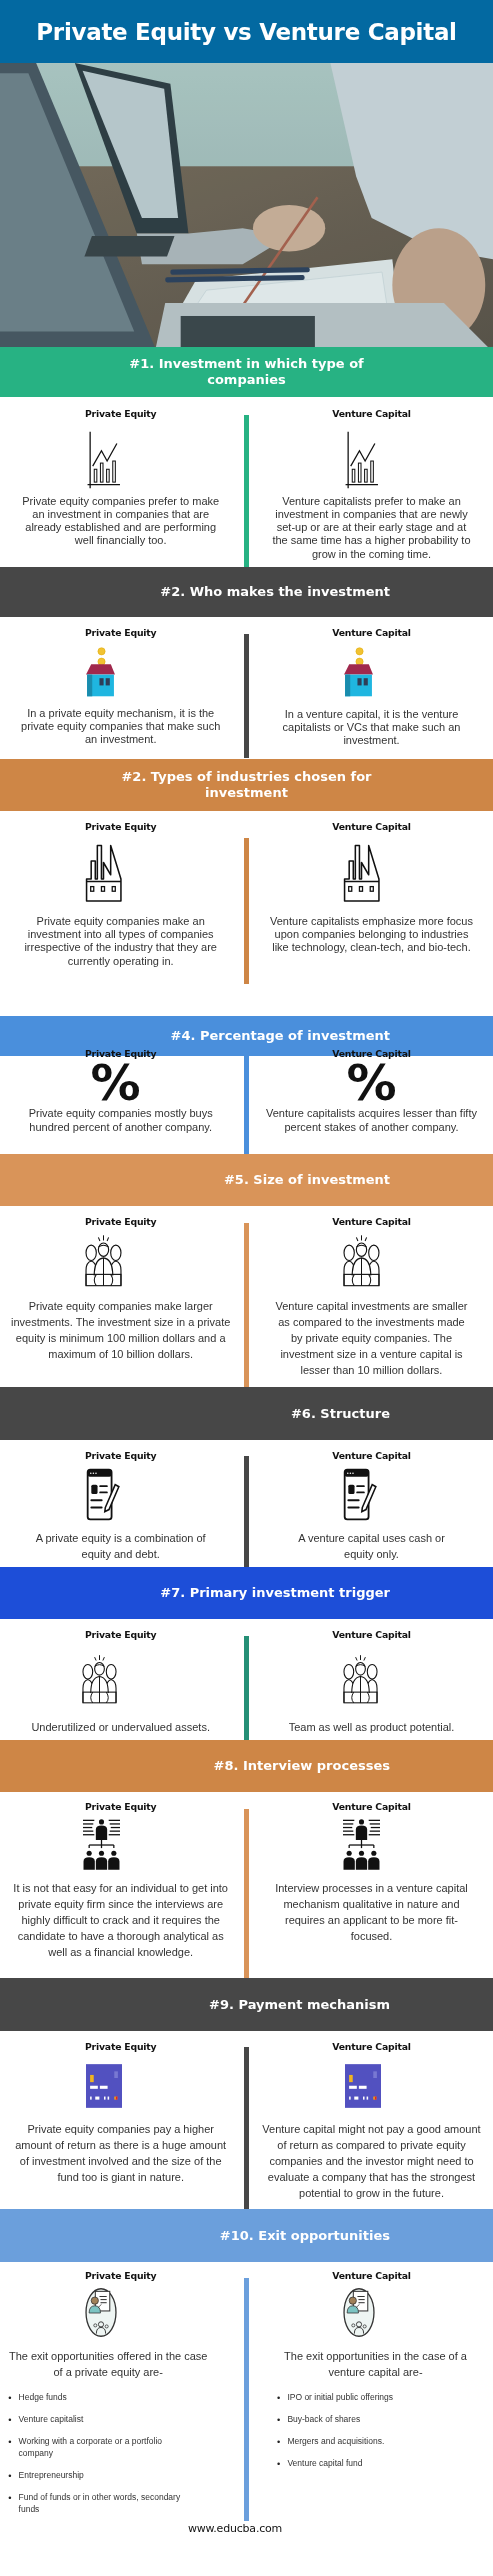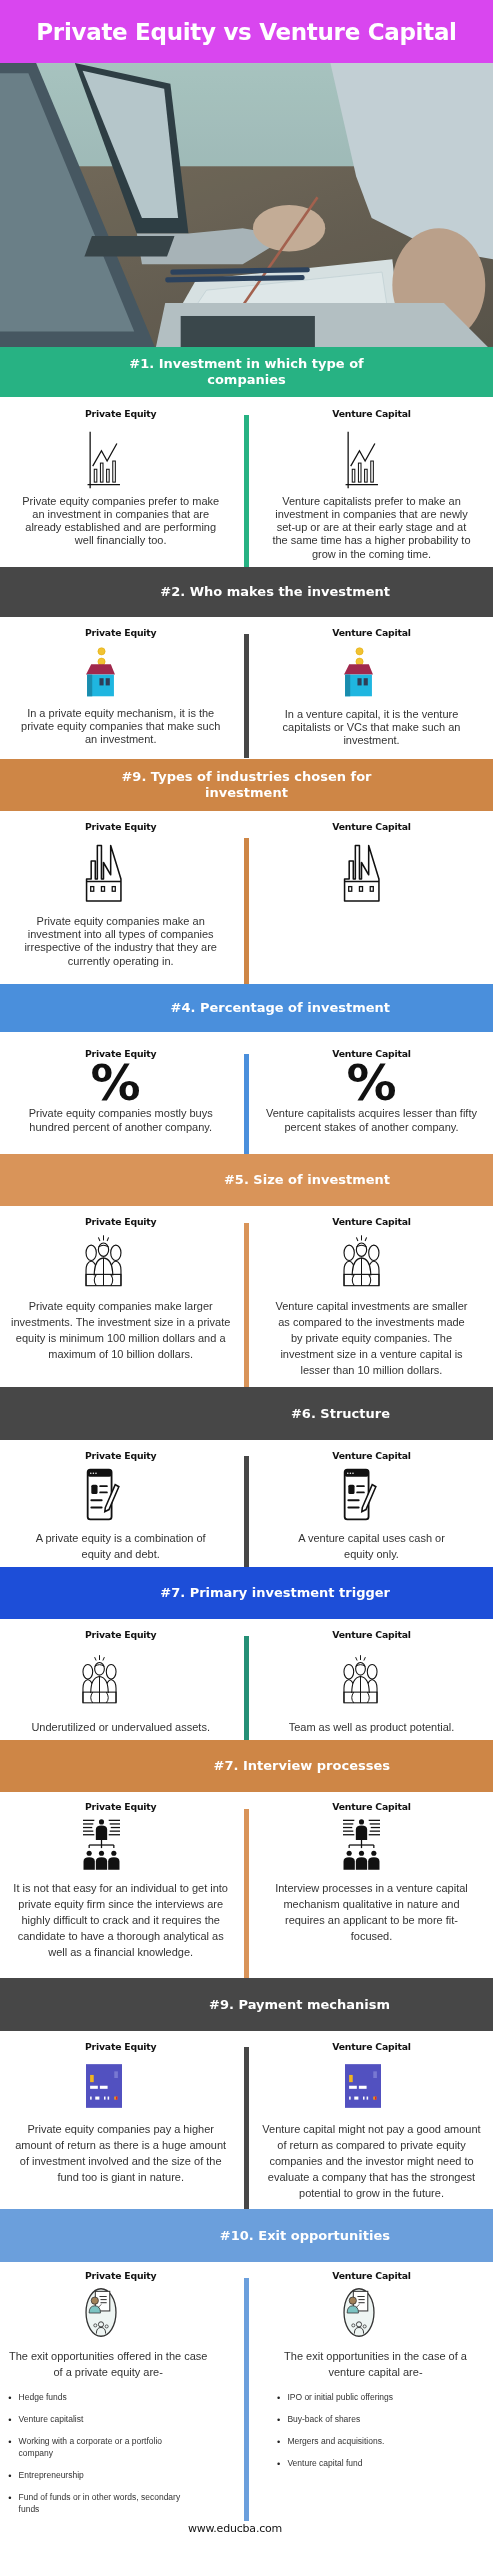--- a/index.html
+++ b/index.html
@@ -29,21 +29,21 @@
   ul.bullets li { position: relative; padding-left: 11.4px; font-size: 8.5px; line-height: 1.4; color: #333; margin-top: 10.3px; }
   ul.bullets li::before { content: "\2022"; position: absolute; left: 1px; top: 0; font-size: 9.3px; color: #222; }
 
   .footer { position: absolute; left: 0; top: 2522px; width: 470px; text-align: center; font-family: "DejaVu Sans", sans-serif; font-size: 11px; color: #111; letter-spacing: -0.2px; }
 </style>
 </head>
 <body>
 
 <div class="page">
 
-  <div class="title-band" style="background:#d946ef;">
+  <div class="title-band" style="background:#0369a1;">
     <h1>Private Equity vs Venture Capital</h1>
   </div>
 
   <div class="hero">
     <svg width="493" height="284" viewBox="0 0 955 550">
       <defs>
         <linearGradient id="wall" x1="0" y1="0" x2="0" y2="1">
           <stop offset="0" stop-color="#b9cfcb"></stop>
             <stop offset="1" stop-color="#9fb6b3"></stop>
         </linearGradient>
@@ -140,21 +140,21 @@
         <rect x="4" y="55" width="52" height="42" fill="#1fb6e0"></rect>
         <rect x="4" y="55" width="10" height="42" fill="#1a8cad"></rect>
         <rect x="28" y="62" width="8" height="14" fill="#2e3e58"></rect>
         <rect x="40" y="62" width="8" height="14" fill="#2e3e58"></rect>
       </svg>
       <p class="col-text" style="padding:0 23px;">In a venture capital, it is the venture capitalists or VCs that make such an investment.</p>
     </div>
   </div>
 
   <div class="sec-header" style="top:759px;height:52px;background:#CE8646;">
-    <h2>#9. Types of industries chosen for investment</h2>
+    <h2>#2. Types of industries chosen for investment</h2>
   </div>
   <div class="sec-body" style="top:811px;height:174px;">
     <div class="divider" style="top:27px;height:146px;background:#CE8646;"></div>
     <div class="col left">
       <div class="col-title" style="margin-top:10.3px;">Private Equity</div>
       <svg class="col-icon" width="37" height="59" viewBox="0 0 72 115" style="margin-top:10.3px;margin-bottom:13.4px;margin-left:78px;">
         <path d="M3,113 V70 H12 V35 H20 V70 H24 V5 H32 V70 H36 V38 L50,62 V5 L70,70 V113 Z" fill="none" stroke="#111" stroke-width="3" stroke-linejoin="round"></path>
         <line x1="3" y1="75" x2="70" y2="75" stroke="#111" stroke-width="3"></line>
         <rect x="11" y="85" width="6" height="9" fill="none" stroke="#111" stroke-width="2.5"></rect>
         <rect x="32" y="85" width="6" height="9" fill="none" stroke="#111" stroke-width="2.5"></rect>
@@ -164,24 +164,25 @@
     </div>
     <div class="col right">
       <div class="col-title" style="margin-top:10.3px;">Venture Capital</div>
       <svg class="col-icon" width="37" height="59" viewBox="0 0 72 115" style="margin-top:10.3px;margin-bottom:13.4px;margin-left:85px;">
         <path d="M3,113 V70 H12 V35 H20 V70 H24 V5 H32 V70 H36 V38 L50,62 V5 L70,70 V113 Z" fill="none" stroke="#111" stroke-width="3" stroke-linejoin="round"></path>
         <line x1="3" y1="75" x2="70" y2="75" stroke="#111" stroke-width="3"></line>
         <rect x="11" y="85" width="6" height="9" fill="none" stroke="#111" stroke-width="2.5"></rect>
         <rect x="32" y="85" width="6" height="9" fill="none" stroke="#111" stroke-width="2.5"></rect>
         <rect x="53" y="85" width="6" height="9" fill="none" stroke="#111" stroke-width="2.5"></rect>
       </svg>
-    </div>
-  </div>
-
-  <div class="sec-header" style="top:984px;height:48px;background:#4A8FDC;">
+      <p class="col-text" style="padding:0 7.8px;">Venture capitalists emphasize more focus upon companies belonging to industries like technology, clean-tech, and bio-tech.</p>
+    </div>
+  </div>
+
+  <div class="sec-header" style="top:1016px;height:40px;background:#4A8FDC;">
     <h2>#4. Percentage of investment</h2>
   </div>
   <div class="sec-body" style="top:1037px;height:117px;">
     <div class="divider" style="top:16.5px;height:101px;background:#4A8FDC;"></div>
     <div class="col left">
       <div class="col-title" style="margin-top:11.4px;">Private Equity</div>
       <div style="font-family:'DejaVu Sans',sans-serif;font-weight:bold;font-size:50px;line-height:48px;color:#111;margin-left:-10.3px;">%</div>
       <p class="col-text" style="padding:0 13px;">Private equity companies mostly buys hundred percent of another company.</p>
     </div>
     <div class="col right">
@@ -320,21 +321,21 @@
         <line x1="36" y1="46" x2="36" y2="100" stroke="#111" stroke-width="2"></line>
         <rect x="2" y="78" width="68" height="22" fill="none" stroke="#111" stroke-width="2.2"></rect>
         <path d="M22,78 Q14,90 22,100" fill="none" stroke="#111" stroke-width="2"></path>
         <path d="M50,78 Q58,90 50,100" fill="none" stroke="#111" stroke-width="2"></path>
       </svg>
       <p class="col-text">Team as well as product potential.</p>
     </div>
   </div>
 
   <div class="sec-header" style="top:1740px;height:52px;background:#CE8646;">
-    <h2>#7. Interview processes</h2>
+    <h2>#8. Interview processes</h2>
   </div>
   <div class="sec-body" style="top:1792px;height:186px;">
     <div class="divider" style="top:16.5px;height:169px;background:#D99459;"></div>
     <div class="col left">
       <div class="col-title" style="margin-top:9.3px;">Private Equity</div>
       <svg class="col-icon" width="37" height="53" viewBox="0 0 72 102" style="margin-top:6.2px;margin-bottom:9.3px;margin-left:76px;">
         <g stroke="#111" stroke-width="2.5">
           <line x1="0" y1="4" x2="22" y2="4"></line>
             <line x1="0" y1="11" x2="20" y2="11"></line>
             <line x1="0" y1="18" x2="18" y2="18"></line>

